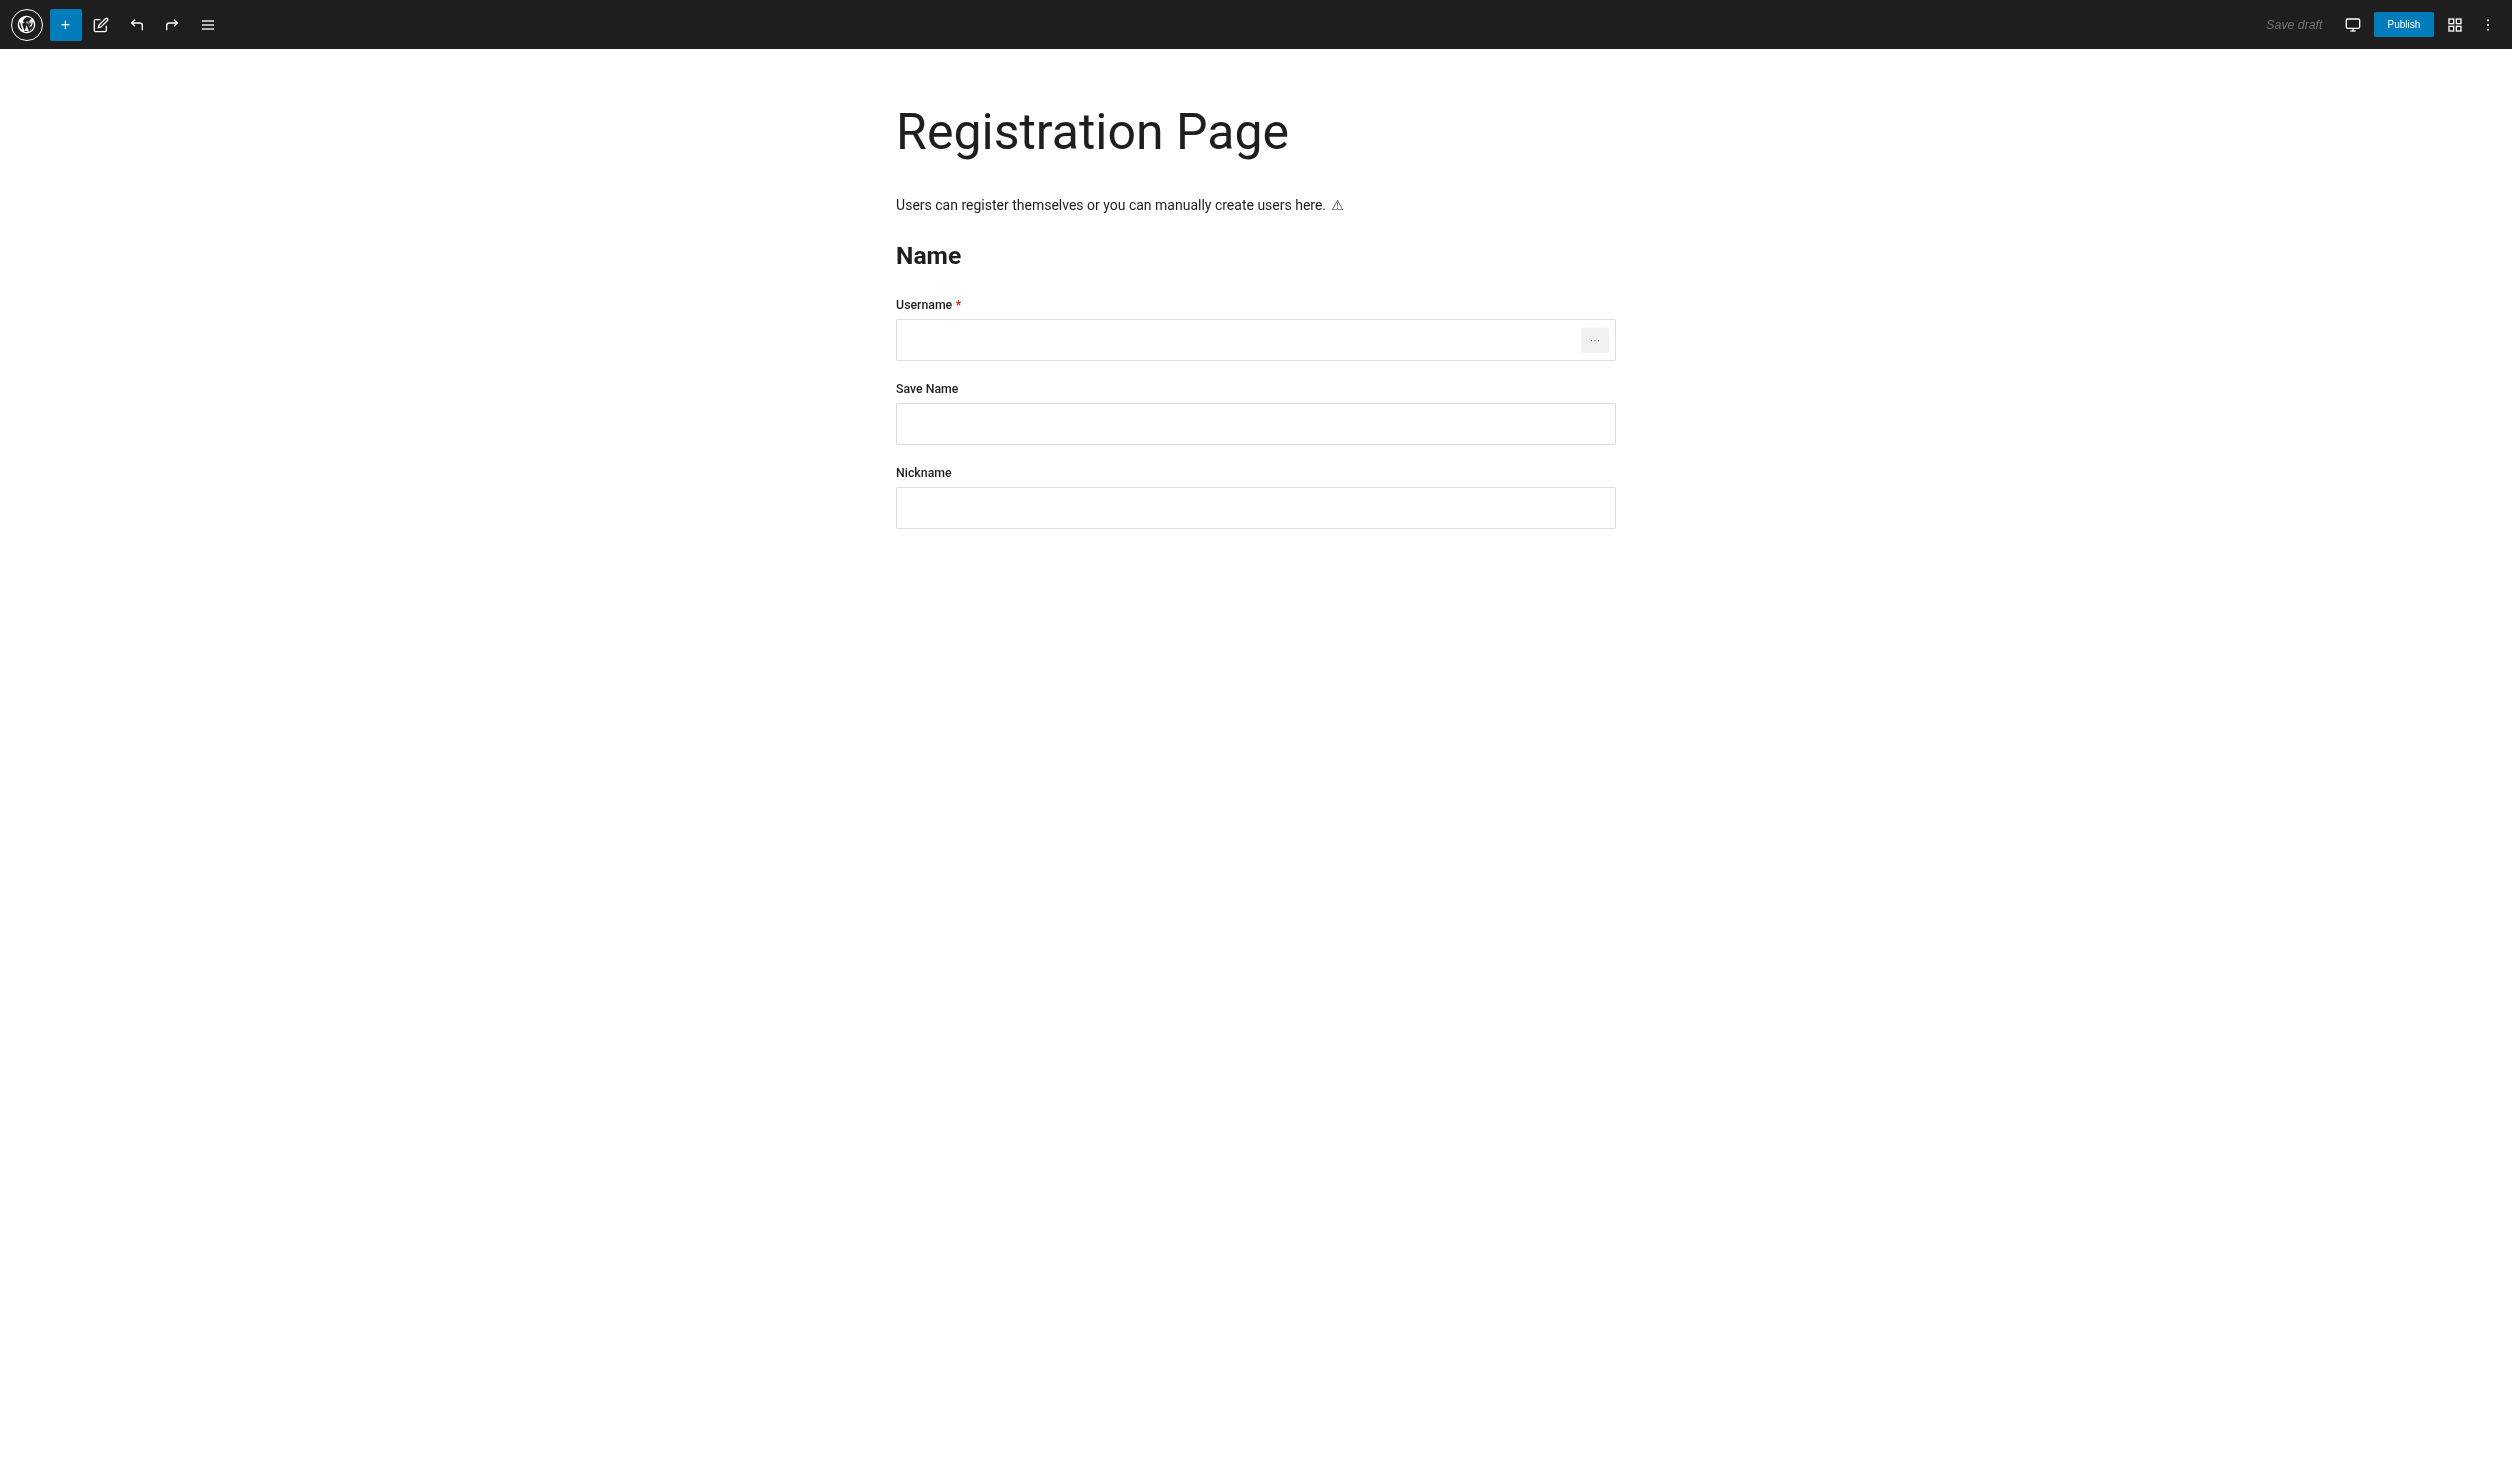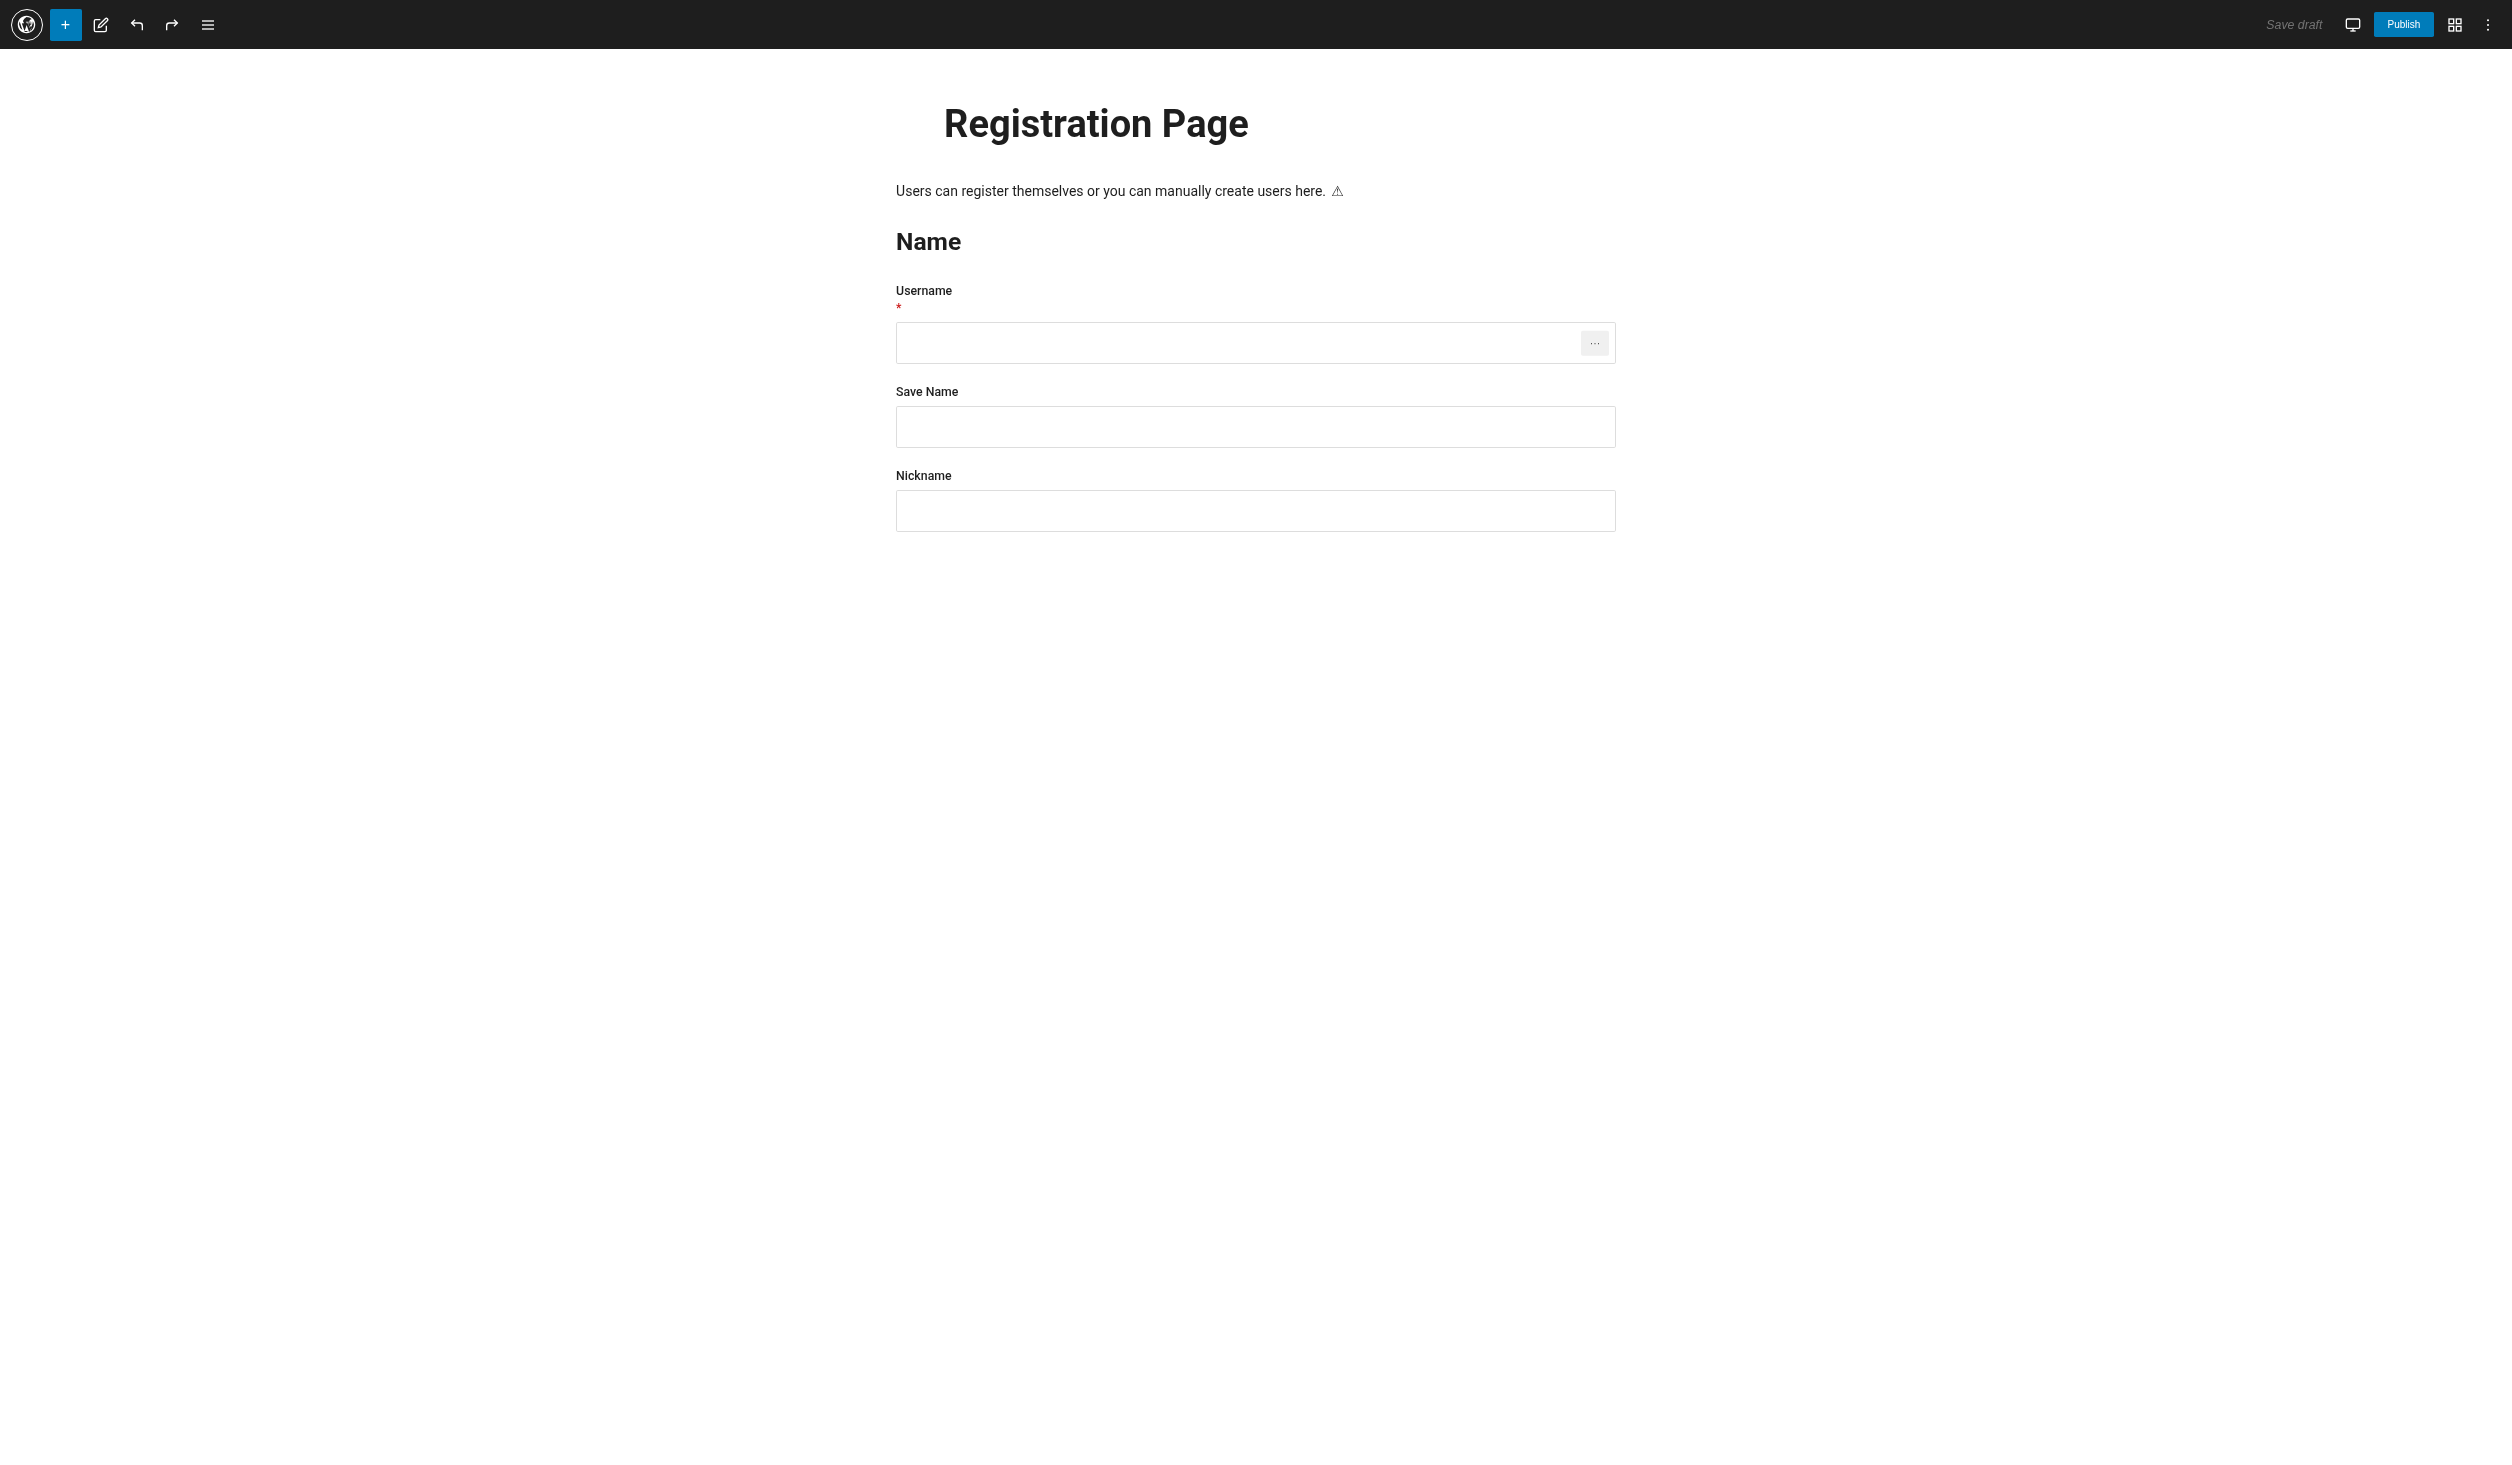--- a/index.html
+++ b/index.html
@@ -115,26 +115,25 @@
     
     .main-content {
       margin-top: 49px;
       padding: 53px 17.6px;
       max-width: 755px;
       margin-left: auto;
       margin-right: auto;
     }
 
     .page-title {
-      font-size: 38px;
-      font-weight: 700;
+      font-size: 50px;
+      font-weight: 400;
       color: #1e1e1e;
       margin-bottom: 35px;
       line-height: 1.2;
-      margin-left: 48px;
     }
 
     .description-text {
       font-size: 14px;
       color: #1e1e1e;
       margin-bottom: 28px;
       display: flex;
       align-items: flex-end;
       gap: 5.3px;
     }
@@ -154,21 +153,20 @@
       margin-bottom: 21px;
     }
 
     .field-label {
       font-size: 12.3px;
       font-weight: 500;
       color: #1e1e1e;
       margin-bottom: 7px;
       display: flex;
       gap: 3.5px;
-      flex-direction: column;
     }
 
     .required-star {
       color: #cc1818;
       font-size: 12.3px;
     }
 
     .form-input {
       width: 100%;
       height: 42px;

